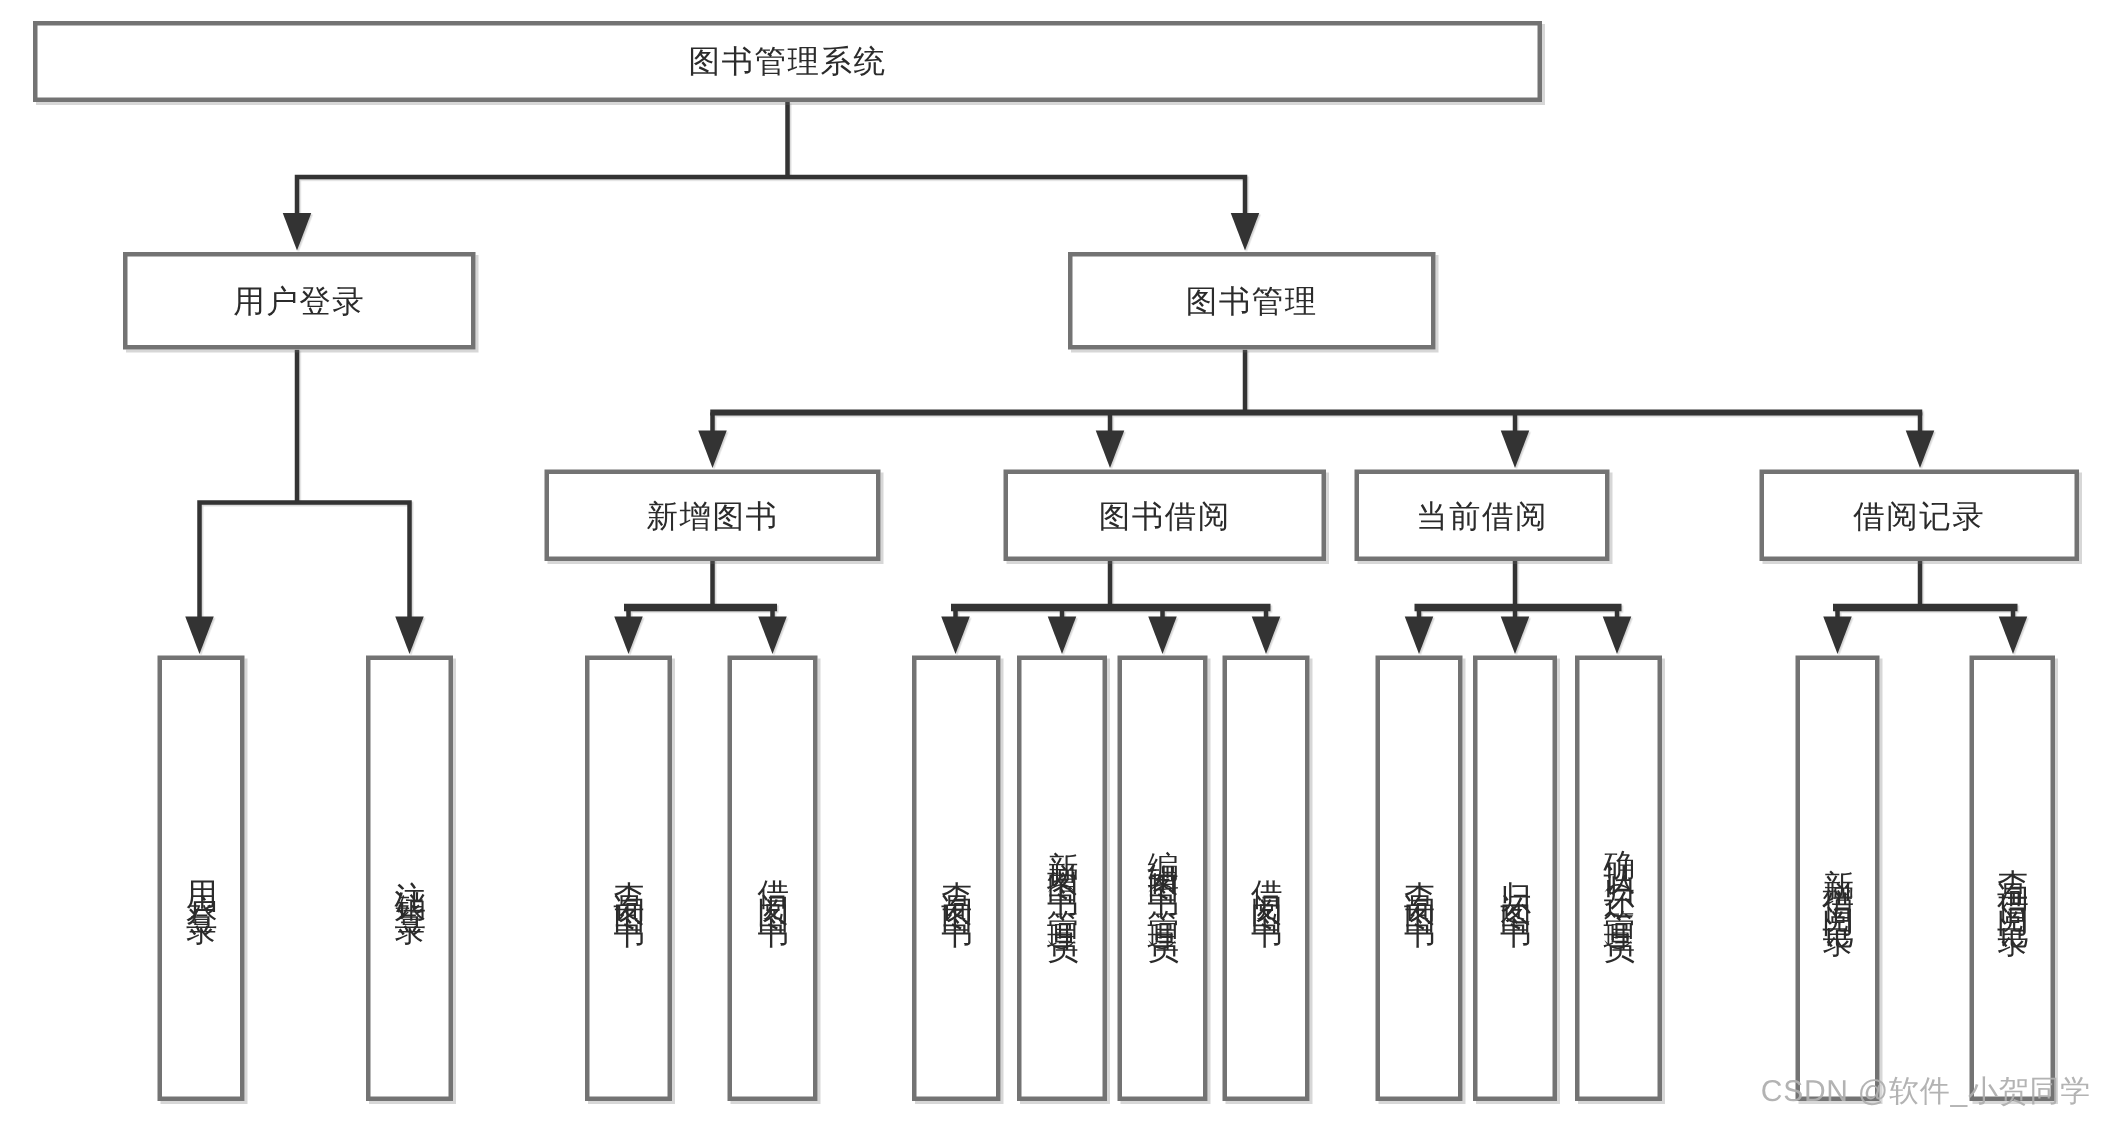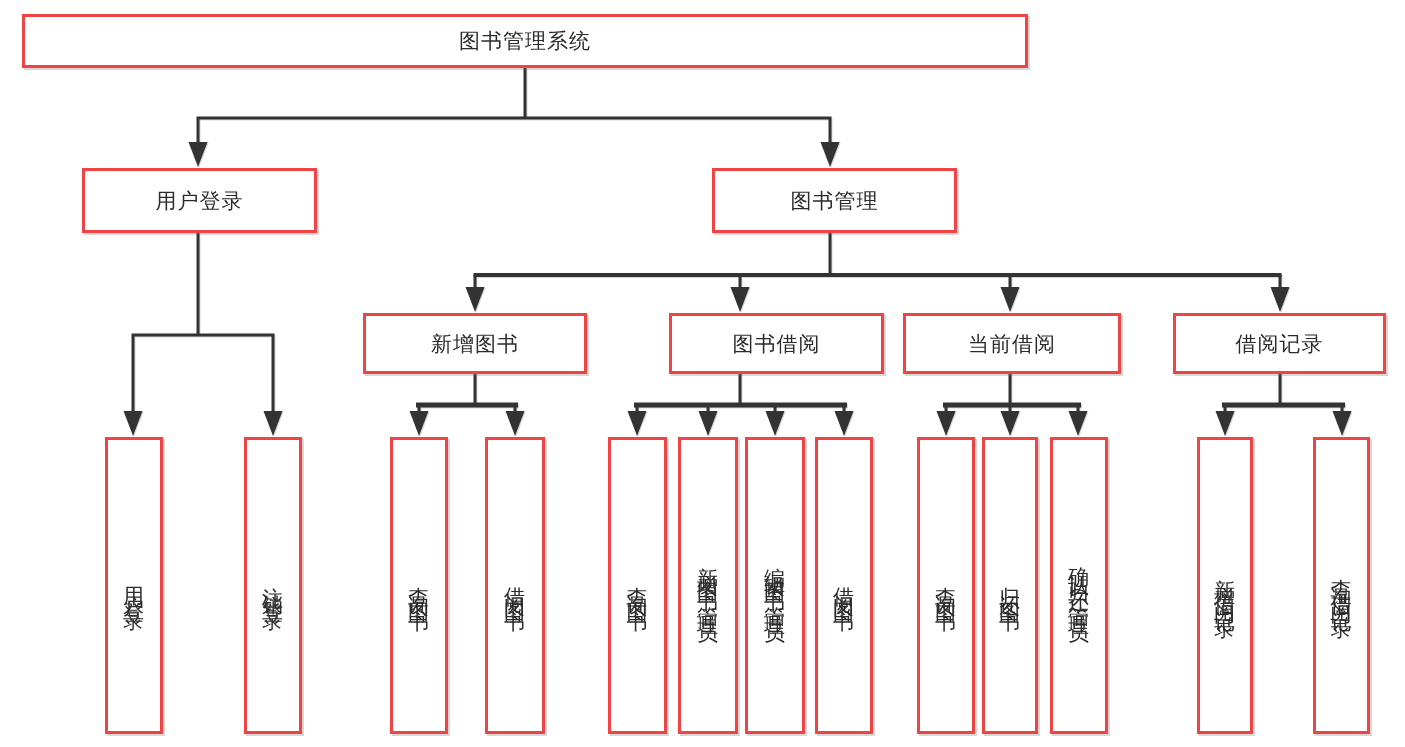--- a/index.html
+++ b/index.html
@@ -14,21 +14,21 @@
   }
   #connectors {
     position: absolute;
     left: 0; top: 0;
     width: 1405px; height: 747px;
     filter: drop-shadow(1.5px 1.5px 0 rgba(90,90,90,0.25));
   }
   .box {
     position: absolute;
     box-sizing: border-box;
-    border: 3px solid #ef4444;
+    border: 3px solid #737373;
     background: #ffffff;
     display: flex;
     align-items: center;
     justify-content: center;
     box-shadow: 2px 2px 0 rgba(110,110,110,0.28);
   }
   .h-box { font-size: 21px; letter-spacing: 1px; }
   .root-box { left: 22px; top: 14px; width: 1006px; height: 54px; }
   .l2 { top: 168px; height: 65px; }
   .l3 { top: 313px; height: 61px; }
@@ -121,21 +121,21 @@
     <use href="#ah" transform="translate(1342,436)"></use>
   </svg>
 
   <div class="box h-box root-box">图书管理系统</div>
 
   <div class="box h-box l2" style="left:82px; width:235px;">用户登录</div>
   <div class="box h-box l2" style="left:712px; width:245px;">图书管理</div>
 
   <div class="box h-box l3" style="left:363px; width:224px;">新增图书</div>
   <div class="box h-box l3" style="left:669px; width:215px;">图书借阅</div>
-  <div class="box h-box l3" style="left:903px; width:218px;font-family:Liberation Serif, serif;">当前借阅</div>
+  <div class="box h-box l3" style="left:903px; width:170px;font-family:Liberation Serif, serif;">当前借阅</div>
   <div class="box h-box l3" style="left:1173px; width:213px;">借阅记录</div>
 
   <div class="box v-box leaf" style="left:105px; width:58px;">
     <span>用户登录</span>
   </div>
   <div class="box v-box leaf" style="left:244px; width:58px;">
     <span>注销登录</span>
   </div>
 
   <div class="box v-box leaf" style="left:390px; width:58px;">
@@ -168,14 +168,15 @@
     <span>确认归还（管理员）</span>
   </div>
 
   <div class="box v-box leaf" style="left:1197px; width:56px;">
     <span>新增借阅记录</span>
   </div>
   <div class="box v-box leaf" style="left:1313px; width:57px;">
     <span>查询借阅记录</span>
   </div>
 
+  <div id="watermark">CSDN @软件_小贺同学</div>
 
 </div>
 
 </body></html>

